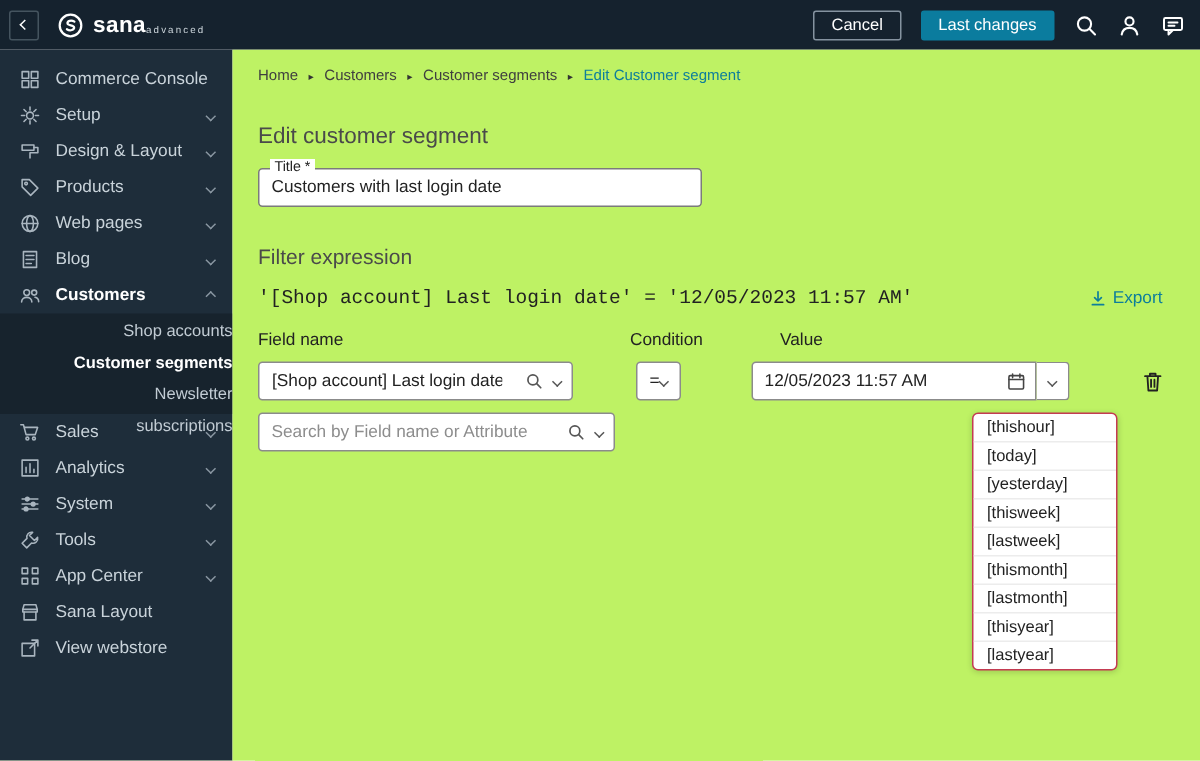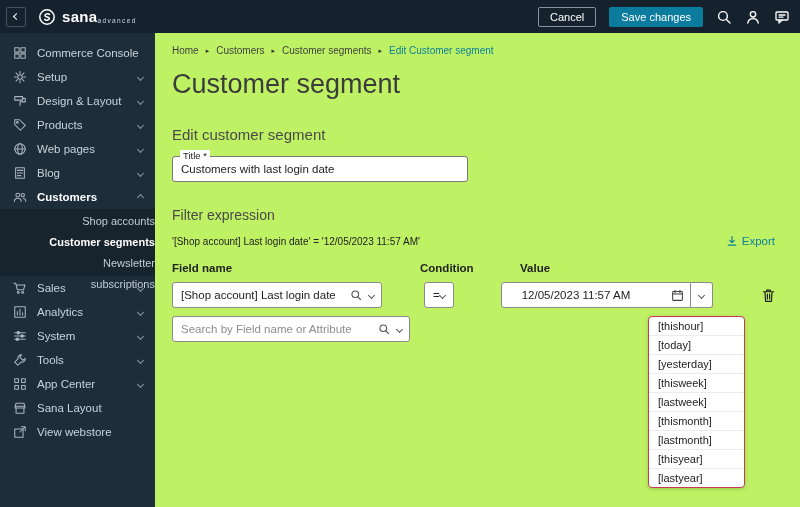--- a/index.html
+++ b/index.html
@@ -48,40 +48,40 @@
   .bc-item.active{color:#0d7e9b;}
   .bc-sep{font-size:7px;color:#333;}
   .page-title{font-size:27px;font-weight:400;color:#3b3b3b;margin:13px 0 0;}
   .section-title{font-size:15px;color:#4a4a4a;margin-top:26px;}
   .title-field{position:relative;width:296px;margin-top:13px;}
   .title-field label{position:absolute;top:-6px;left:8px;background:#fff;padding:0 3px;font-size:9.5px;color:#222;}
   .title-field input{width:100%;height:26px;border:1px solid #7b7b7b;border-radius:3px;padding:0 8px;
     font-size:11.5px;color:#222;font-family:inherit;outline:none;}
   .filter-heading{font-size:14px;color:#4a4a4a;margin-top:25px;}
   .expr-row{display:flex;justify-content:space-between;align-items:center;margin-top:12px;}
-  .expr-text{font-size:10px;color:#222;}
+  .expr-text{font-size:13px;color:#222;font-family:Liberation Mono, monospace;}
   .export-link{display:flex;align-items:center;gap:4px;color:#0d7e9b;font-size:11.5px;cursor:pointer;}
   .export-link svg{width:12px;height:12px;}
 
   .filter-table{position:relative;margin-top:15px;}
-  .ft-headers{display:flex;font-size:11.5px;font-weight:700;color:#222;}
+  .ft-headers{display:flex;font-size:11.5px;font-weight:400;color:#222;}
   .h-field{width:248px;} .h-cond{width:100px;}
   .ft-row{display:flex;align-items:center;margin-top:8px;gap:32px;}
   .combo{position:relative;width:238px;height:26px;border:1px solid #8b8b8b;border-radius:3px;display:flex;
     align-items:center;padding:0 46px 0 8px;background:#fff;}
   .combo input{border:none;outline:none;flex:1;font-size:11.5px;color:#222;font-family:inherit;padding:0;background:transparent;min-width:0;}
   .combo input::placeholder{color:#8d8d8d;}
   .adorn{position:absolute;right:7px;display:flex;align-items:center;gap:7px;color:#555;}
   .adorn svg{width:12px;height:12px;display:block;}
   .select{width:85px;height:26px;border:1px solid #8b8b8b;border-radius:3px;display:flex;align-items:center;
     justify-content:space-between;padding:0 8px;font-size:11.5px;color:#222;margin-left:10px;cursor:pointer;background:#fff;}
   .select .chev{color:#555;}
   .value-wrap{display:flex;margin-left:15px;}
   .value-input{position:relative;width:190px;height:26px;border:1px solid #8b8b8b;border-radius:3px 0 0 3px;
-    display:flex;align-items:center;padding:0 26px 0 20px;background:#fff;}
+    display:flex;align-items:center;padding:0 26px 0 8px;background:#fff;}
   .value-input input{border:none;outline:none;width:100%;font-size:11.5px;color:#222;font-family:inherit;padding:0;background:transparent;}
   .value-input .cal{position:absolute;right:6px;color:#444;display:flex;}
   .cal svg{width:13px;height:13px;}
   .dd-toggle{width:22px;height:26px;border:1px solid #8b8b8b;border-left:none;border-radius:0 3px 3px 0;
     background:#fff;display:flex;align-items:center;justify-content:center;color:#555;cursor:pointer;padding:0;}
   .trash-btn{margin-left:16px;color:#222;background:none;border:none;display:flex;padding:0;cursor:pointer;}
   .trash-btn svg{width:15px;height:15px;}
 
   .dropdown{position:absolute;left:476px;top:54px;width:97px;background:#fff;border:1px solid #c43b52;
     border-radius:4px;overflow:hidden;z-index:10;box-shadow:0 1px 4px rgba(0,0,0,.18);}
@@ -102,21 +102,21 @@
         <path d="M11.6 6.4c-2.2-1.4-4.8-.4-4.6 1.2.2 1.6 4.2 1 4.4 2.7.2 1.6-2.6 2.6-4.8 1.2"></path>
       </svg>
     </span>
     <span class="logo-txt">
       <span class="logo-name">sana</span>
       <span class="logo-sub">advanced</span>
     </span>
   </div>
   <div class="tb-right">
     <button class="btn-cancel">Cancel</button>
-    <button class="btn-save">Save changes</button>
+    <button class="btn-save">Last changes</button>
     <span class="tb-icon">
       <svg viewBox="0 0 16 16" fill="none" stroke="currentColor" stroke-width="1.4" stroke-linecap="round">
           <circle cx="7" cy="7" r="4.4"></circle>
           <path d="M10.4 10.4L14 14"></path>
         </svg>
     </span>
     <span class="tb-icon">
       <svg viewBox="0 0 16 16" fill="none" stroke="currentColor" stroke-width="1.4" stroke-linecap="round">
           <circle cx="8" cy="5.3" r="2.7"></circle>
           <path d="M2.8 14c.5-3 2.5-4.4 5.2-4.4s4.7 1.4 5.2 4.4"></path>
@@ -294,21 +294,20 @@
   <div class="breadcrumb" id="breadcrumb">
       <span class="bc-item">Home</span>
       <span class="bc-sep">▸</span>
       <span class="bc-item">Customers</span>
       <span class="bc-sep">▸</span>
       <span class="bc-item">Customer segments</span>
       <span class="bc-sep">▸</span>
       <span class="bc-item active">Edit Customer segment</span>
     </div>
 
-  <h1 class="page-title">Customer segment</h1>
 
   <div class="section-title">Edit customer segment</div>
 
   <div class="title-field">
     <label>Title *</label>
     <input type="text" value="Customers with last login date" style="">
   </div>
 
   <div class="filter-heading">Filter expression</div>
 

